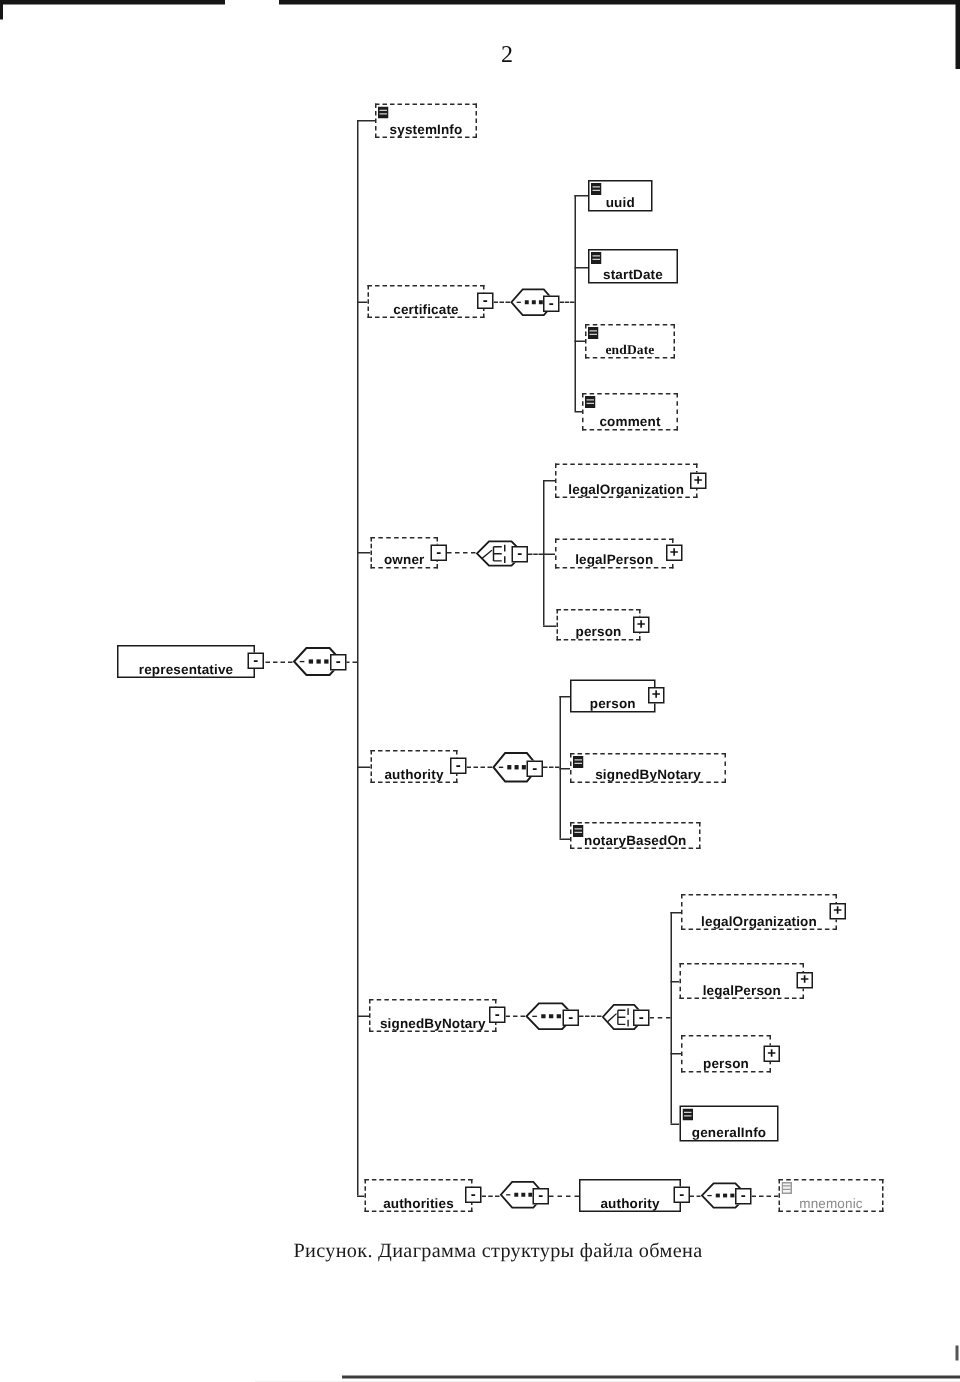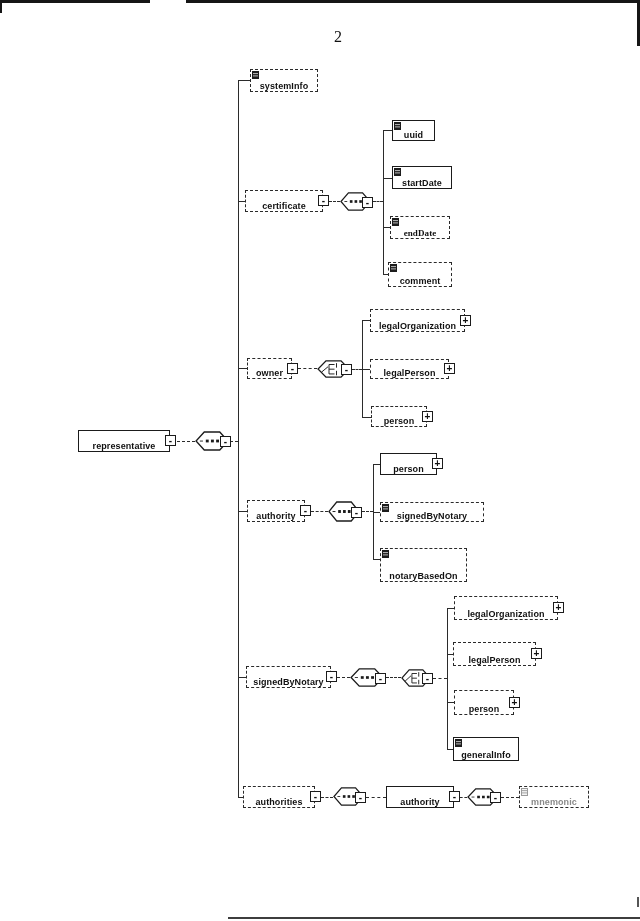--- a/index.html
+++ b/index.html
@@ -25,21 +25,21 @@
   .box {
     position:absolute; background:#fff; box-sizing:border-box; z-index:3;
     display:flex; align-items:flex-end; justify-content:center;
     border:1.4px solid #1b1b1b;
   }
   .box.dashed { border:1px dashed #2a2a2a; }
   .lbl {
     font-weight:bold; font-size:9px; color:#101010; white-space:nowrap;
     letter-spacing:0.1px; line-height:10px;
   }
-  .lbl.muted { color:#8a8a8a; font-weight:bold; }
+  .lbl.muted { color:#8a8a8a; font-weight:normal; }
   .attr-icon { position:absolute; left:1px; top:1px; width:7px; height:8px; line-height:0; z-index:4; }
   .hex { position:absolute; z-index:3; line-height:0; }
   .exp {
     position:absolute; width:11px; height:11px; box-sizing:border-box;
     background:#fff; border:1px solid #1b1b1b; z-index:5;
     display:flex; align-items:center; justify-content:center;
     font-weight:bold; font-size:10px; line-height:8px; color:#111;
     font-family:"Liberation Sans", sans-serif;
   }
 </style>
@@ -239,21 +239,21 @@
       </div>
       <div class="exp" style="left: 432px; top: 458px;">+</div>
       <div class="box dashed" style="left: 380px; top: 502px; width: 104px; height: 20px;">
         <span class="attr-icon"><svg width="7" height="8" viewBox="0 0 7 8">
             <rect x="0.5" y="0.5" width="6" height="7" fill="#1c1c1c" stroke="#1c1c1c" stroke-width="1"></rect>
             <line x1="1" y1="2.6" x2="6" y2="2.6" stroke="#cfcfcf" stroke-width="0.9"></line>
             <line x1="1" y1="4.9" x2="6" y2="4.9" stroke="#cfcfcf" stroke-width="0.9"></line>
           </svg></span>
         <span class="lbl">signedByNotary</span>
       </div>
-      <div class="box dashed" style="left: 380px; top: 548px; width: 87px; height: 34px;">
+      <div class="box dashed" style="left: 380px; top: 548px; width: 87px; height: 18px;">
         <span class="attr-icon"><svg width="7" height="8" viewBox="0 0 7 8">
             <rect x="0.5" y="0.5" width="6" height="7" fill="#1c1c1c" stroke="#1c1c1c" stroke-width="1"></rect>
             <line x1="1" y1="2.6" x2="6" y2="2.6" stroke="#cfcfcf" stroke-width="0.9"></line>
             <line x1="1" y1="4.9" x2="6" y2="4.9" stroke="#cfcfcf" stroke-width="0.9"></line>
           </svg></span>
         <span class="lbl">notaryBasedOn</span>
       </div>
       <div class="box dashed" style="left: 246px; top: 666px; width: 85px; height: 22px;">
         <span class="lbl">signedByNotary</span>
       </div>
@@ -289,13 +289,14 @@
       <div class="box dashed" style="left: 519px; top: 786px; width: 70px; height: 22px;">
         <span class="attr-icon"><svg width="7" height="8" viewBox="0 0 7 8">
             <rect x="0.5" y="0.5" width="6" height="7" fill="#f4f4f4" stroke="#9a9a9a" stroke-width="1"></rect>
             <line x1="1" y1="2.6" x2="6" y2="2.6" stroke="#9a9a9a" stroke-width="0.9"></line>
             <line x1="1" y1="4.9" x2="6" y2="4.9" stroke="#9a9a9a" stroke-width="0.9"></line>
           </svg></span>
         <span class="lbl muted">mnemonic</span>
       </div>
     </div>
 
+  <div class="caption">Рисунок. Диаграмма структуры файла обмена</div>
 </div>
 
 </body></html>

